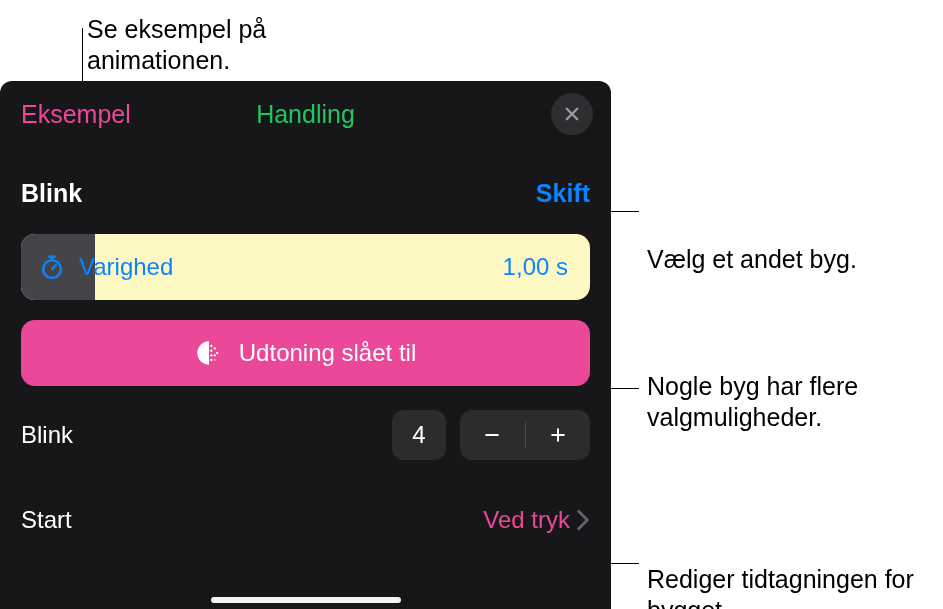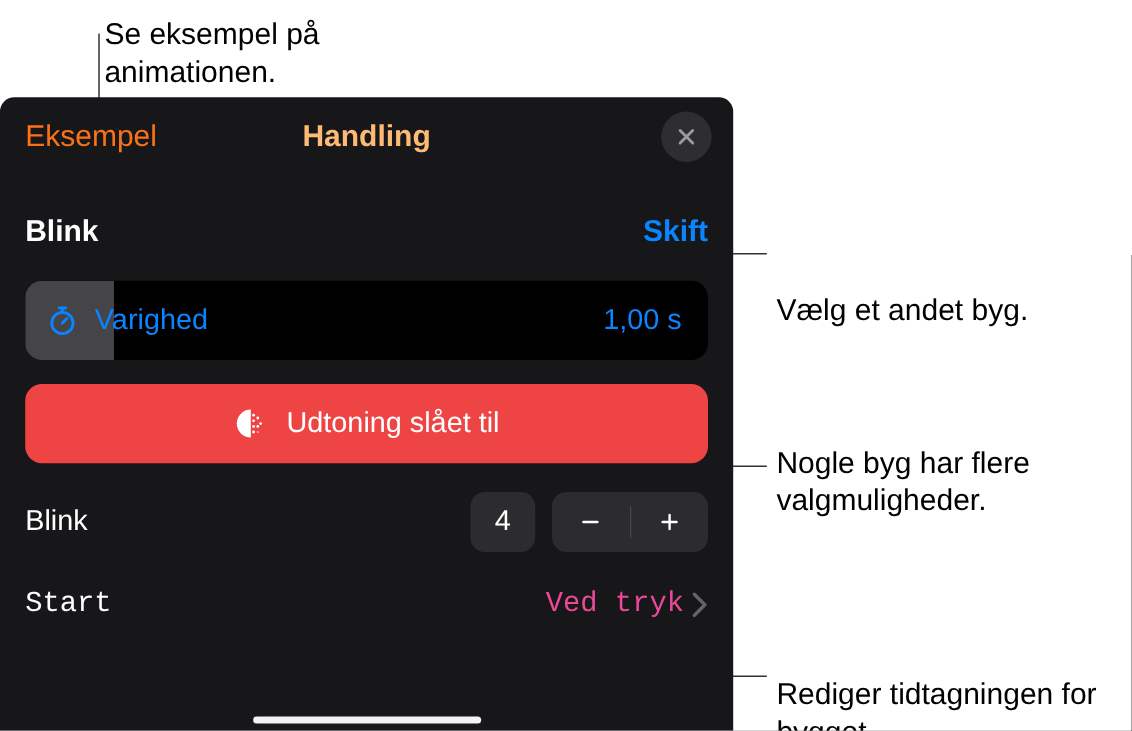--- a/index.html
+++ b/index.html
@@ -38,26 +38,26 @@
       height: 66px;
       display: flex;
       align-items: center;
       justify-content: center;
     }
     .header-preview {
       position: absolute;
       left: 21px;
       font-size: 25px;
       font-weight: 400;
-      color: #f97316;
+      color: #ec4899;
     }
     .header-title {
       font-size: 25px;
-      font-weight: 700;
-      color: #fdba74;
+      font-weight: 400;
+      color: #22c55e;
     }
     .header-close {
       position: absolute;
       right: 18px;
       width: 42px;
       height: 42px;
       border-radius: 50%;
       background: #2e2e31;
       display: flex;
       align-items: center;
@@ -81,21 +81,21 @@
     }
     .effect-change {
       font-size: 25px;
       font-weight: 700;
       color: #0a84ff;
     }
     .duration-row {
       margin-top: 26px;
       height: 66px;
       border-radius: 14px;
-      background: #000000;
+      background: #fef9c3;
       position: relative;
       display: flex;
       align-items: center;
       overflow: hidden;
     }
     .duration-fill {
       position: absolute;
       left: 0; top: 0; bottom: 0;
       width: 13%;
       background: #454549;
@@ -115,21 +115,21 @@
     .duration-value {
       position: absolute;
       right: 22px;
       font-size: 24px;
       color: #0a84ff;
     }
     .fade-button {
       margin-top: 20px;
       height: 66px;
       border-radius: 14px;
-      background: #ef4444;
+      background: #ec4899;
       display: flex;
       align-items: center;
       justify-content: center;
       gap: 16px;
       color: #fff;
       font-size: 24px;
       font-weight: 500;
     }
     .fade-button .fade-icon {
       width: 28px; height: 28px;
@@ -179,25 +179,24 @@
       font-size: 30px;
       font-weight: 300;
       height: 100%;
     }
     .step-div {
       width: 1px;
       height: 26px;
       background: #4a4a4e;
     }
     .start-row {
-      margin-top: 30px;
+      margin-top: 46px;
       display: flex;
       align-items: flex-start;
       justify-content: space-between;
-      font-family: Liberation Mono, monospace;
     }
     .start-label {
       font-size: 24px;
       color: #fff;
     }
     .start-value {
       display: flex;
       align-items: center;
       gap: 6px;
       font-size: 24px;

